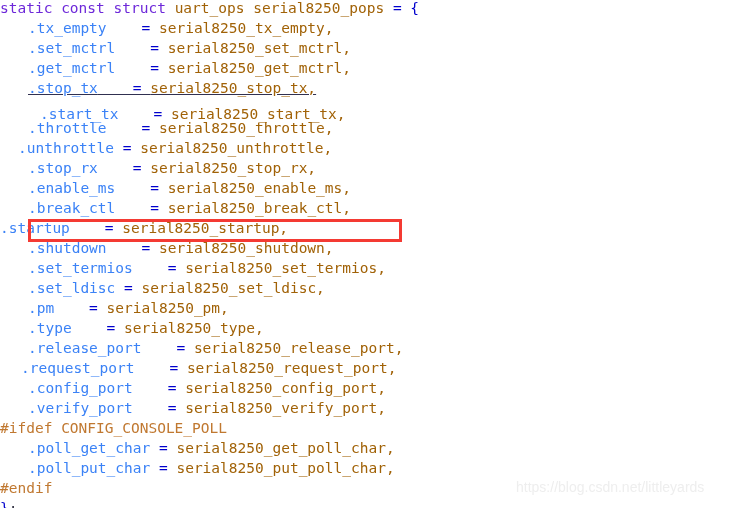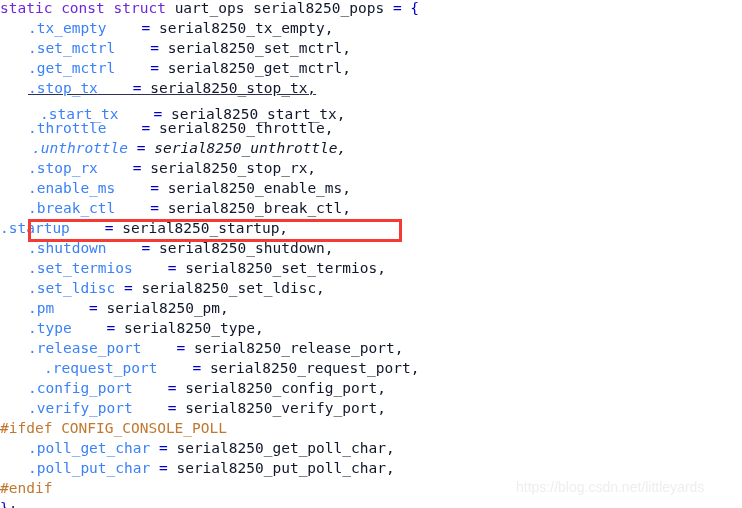--- a/index.html
+++ b/index.html
@@ -28,21 +28,21 @@
     white-space: pre;
     font-family: "DejaVu Sans Mono", "Liberation Mono", monospace;
     font-size: 14.5px;
     letter-spacing: 0px;
     color: #303050;
   }
   .tok { white-space: pre; }
   .t-keyword   { color: #6d28d9; }
   .t-member    { color: #3b82f6; }
   .t-op        { color: #0000cd; }
-  .t-ident     { color: #0f172a; }
+  .t-ident     { color: #a16207; }
   .t-preproc   { color: #c07830; }
   .t-macro     { color: #c07830; }
   .t-brace     { color: #0000cd; }
   .t-punct     { color: #3a3a4a; }
 
   #highlight-box {
     position: absolute;
     border: 3px solid #f43a33;
     box-sizing: border-box;
     background: transparent;
@@ -62,32 +62,32 @@
 
 <div id="code-view">
   <div id="code-lines">
       <div class="code-line" style="top: -2px; padding-left: 0px;"><span class="tok t-keyword">static</span><span class="tok t-punct"> </span><span class="tok t-keyword">const</span><span class="tok t-punct"> </span><span class="tok t-keyword">struct</span><span class="tok t-ident"> uart_ops serial8250_pops </span><span class="tok t-op">=</span><span class="tok t-punct"> </span><span class="tok t-brace">{</span></div>
       <div class="code-line" style="top: 18px; padding-left: 28px;"><span class="tok t-member">.tx_empty</span><span class="tok t-op">    = </span><span class="tok t-ident">serial8250_tx_empty,</span></div>
       <div class="code-line" style="top: 38px; padding-left: 28px;"><span class="tok t-member">.set_mctrl</span><span class="tok t-op">    = </span><span class="tok t-ident">serial8250_set_mctrl,</span></div>
       <div class="code-line" style="top: 58px; padding-left: 28px;"><span class="tok t-member">.get_mctrl</span><span class="tok t-op">    = </span><span class="tok t-ident">serial8250_get_mctrl,</span></div>
       <div class="code-line" style="top: 78px; padding-left: 28px; text-decoration: underline;"><span class="tok t-member">.stop_tx</span><span class="tok t-op">    = </span><span class="tok t-ident">serial8250_stop_tx,</span></div>
       <div class="code-line" style="top: 104px; padding-left: 40px;"><span class="tok t-member">.start_tx</span><span class="tok t-op">    = </span><span class="tok t-ident">serial8250_start_tx,</span></div>
       <div class="code-line" style="top: 118px; padding-left: 28px;"><span class="tok t-member">.throttle</span><span class="tok t-op">    = </span><span class="tok t-ident">serial8250_throttle,</span></div>
-      <div class="code-line" style="top: 138px; padding-left: 32px; font-style: italic;"><span class="tok t-member">.unthrottle</span><span class="tok t-op"> = </span><span class="tok t-ident">serial8250_unthrottle,</span></div>
+      <div class="code-line" style="top: 138px; padding-left: 18px;"><span class="tok t-member">.unthrottle</span><span class="tok t-op"> = </span><span class="tok t-ident">serial8250_unthrottle,</span></div>
       <div class="code-line" style="top: 158px; padding-left: 28px;"><span class="tok t-member">.stop_rx</span><span class="tok t-op">    = </span><span class="tok t-ident">serial8250_stop_rx,</span></div>
       <div class="code-line" style="top: 178px; padding-left: 28px;"><span class="tok t-member">.enable_ms</span><span class="tok t-op">    = </span><span class="tok t-ident">serial8250_enable_ms,</span></div>
       <div class="code-line" style="top: 198px; padding-left: 28px;"><span class="tok t-member">.break_ctl</span><span class="tok t-op">    = </span><span class="tok t-ident">serial8250_break_ctl,</span></div>
       <div class="code-line" style="top: 218px; "><span class="tok t-member">.startup</span><span class="tok t-op">    = </span><span class="tok t-ident">serial8250_startup,</span></div>
       <div class="code-line" style="top: 238px; padding-left: 28px;"><span class="tok t-member">.shutdown</span><span class="tok t-op">    = </span><span class="tok t-ident">serial8250_shutdown,</span></div>
       <div class="code-line" style="top: 258px; padding-left: 28px;"><span class="tok t-member">.set_termios</span><span class="tok t-op">    = </span><span class="tok t-ident">serial8250_set_termios,</span></div>
       <div class="code-line" style="top: 278px; padding-left: 28px;"><span class="tok t-member">.set_ldisc</span><span class="tok t-op"> = </span><span class="tok t-ident">serial8250_set_ldisc,</span></div>
       <div class="code-line" style="top: 298px; padding-left: 28px;"><span class="tok t-member">.pm</span><span class="tok t-op">    = </span><span class="tok t-ident">serial8250_pm,</span></div>
       <div class="code-line" style="top: 318px; padding-left: 28px;"><span class="tok t-member">.type</span><span class="tok t-op">    = </span><span class="tok t-ident">serial8250_type,</span></div>
       <div class="code-line" style="top: 338px; padding-left: 28px;"><span class="tok t-member">.release_port</span><span class="tok t-op">    = </span><span class="tok t-ident">serial8250_release_port,</span></div>
-      <div class="code-line" style="top: 358px; padding-left: 44px;"><span class="tok t-member">.request_port</span><span class="tok t-op">    = </span><span class="tok t-ident">serial8250_request_port,</span></div>
+      <div class="code-line" style="top: 358px; padding-left: 21px;"><span class="tok t-member">.request_port</span><span class="tok t-op">    = </span><span class="tok t-ident">serial8250_request_port,</span></div>
       <div class="code-line" style="top: 378px; padding-left: 28px;"><span class="tok t-member">.config_port</span><span class="tok t-op">    = </span><span class="tok t-ident">serial8250_config_port,</span></div>
       <div class="code-line" style="top: 398px; padding-left: 28px;"><span class="tok t-member">.verify_port</span><span class="tok t-op">    = </span><span class="tok t-ident">serial8250_verify_port,</span></div>
       <div class="code-line" style="top: 418px; padding-left: 0px;"><span class="tok t-preproc">#ifdef</span><span class="tok t-punct"> </span><span class="tok t-macro">CONFIG_CONSOLE_POLL</span></div>
       <div class="code-line" style="top: 438px; padding-left: 28px;"><span class="tok t-member">.poll_get_char</span><span class="tok t-op"> = </span><span class="tok t-ident">serial8250_get_poll_char,</span></div>
       <div class="code-line" style="top: 458px; padding-left: 28px;"><span class="tok t-member">.poll_put_char</span><span class="tok t-op"> = </span><span class="tok t-ident">serial8250_put_poll_char,</span></div>
       <div class="code-line" style="top: 478px; padding-left: 0px;"><span class="tok t-preproc">#endif</span></div>
       <div class="code-line" style="top: 498px; padding-left: 0px;"><span class="tok t-brace">}</span><span class="tok t-punct">;</span></div>
     </div>
   <div id="highlight-box" style="left: 28px; top: 219px; width: 374px; height: 23px; border-color: rgb(244, 58, 51); border-width: 3px;"></div>
   <div id="watermark" style="left: 516px; top: 479px; color: rgb(238, 238, 238);">https://blog.csdn.net/littleyards</div>

